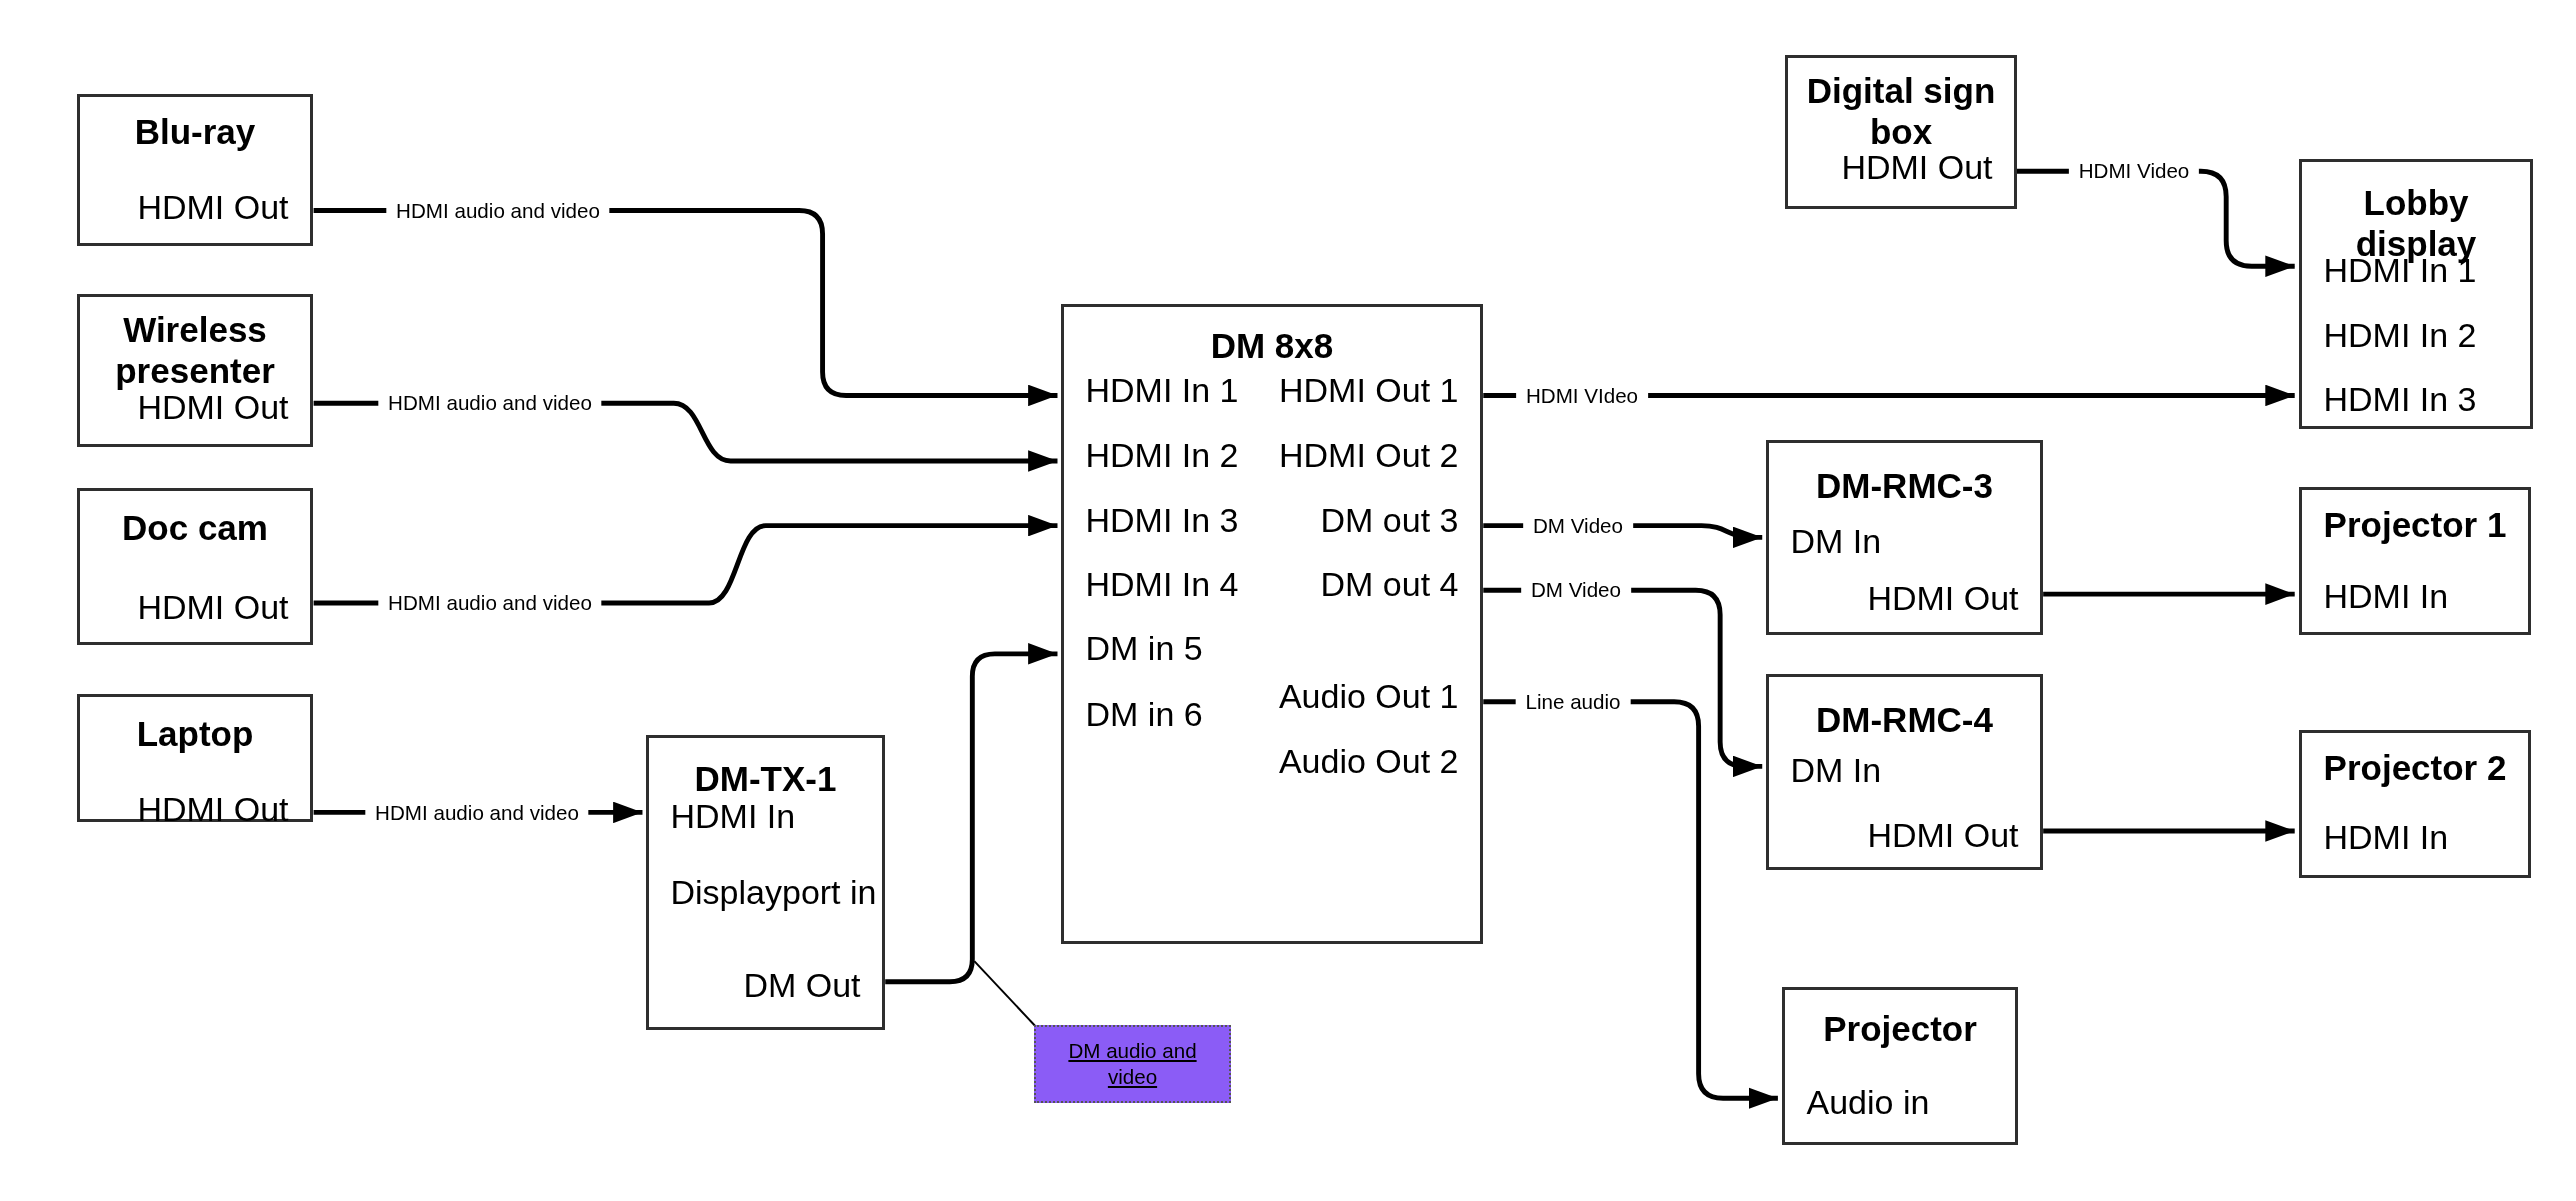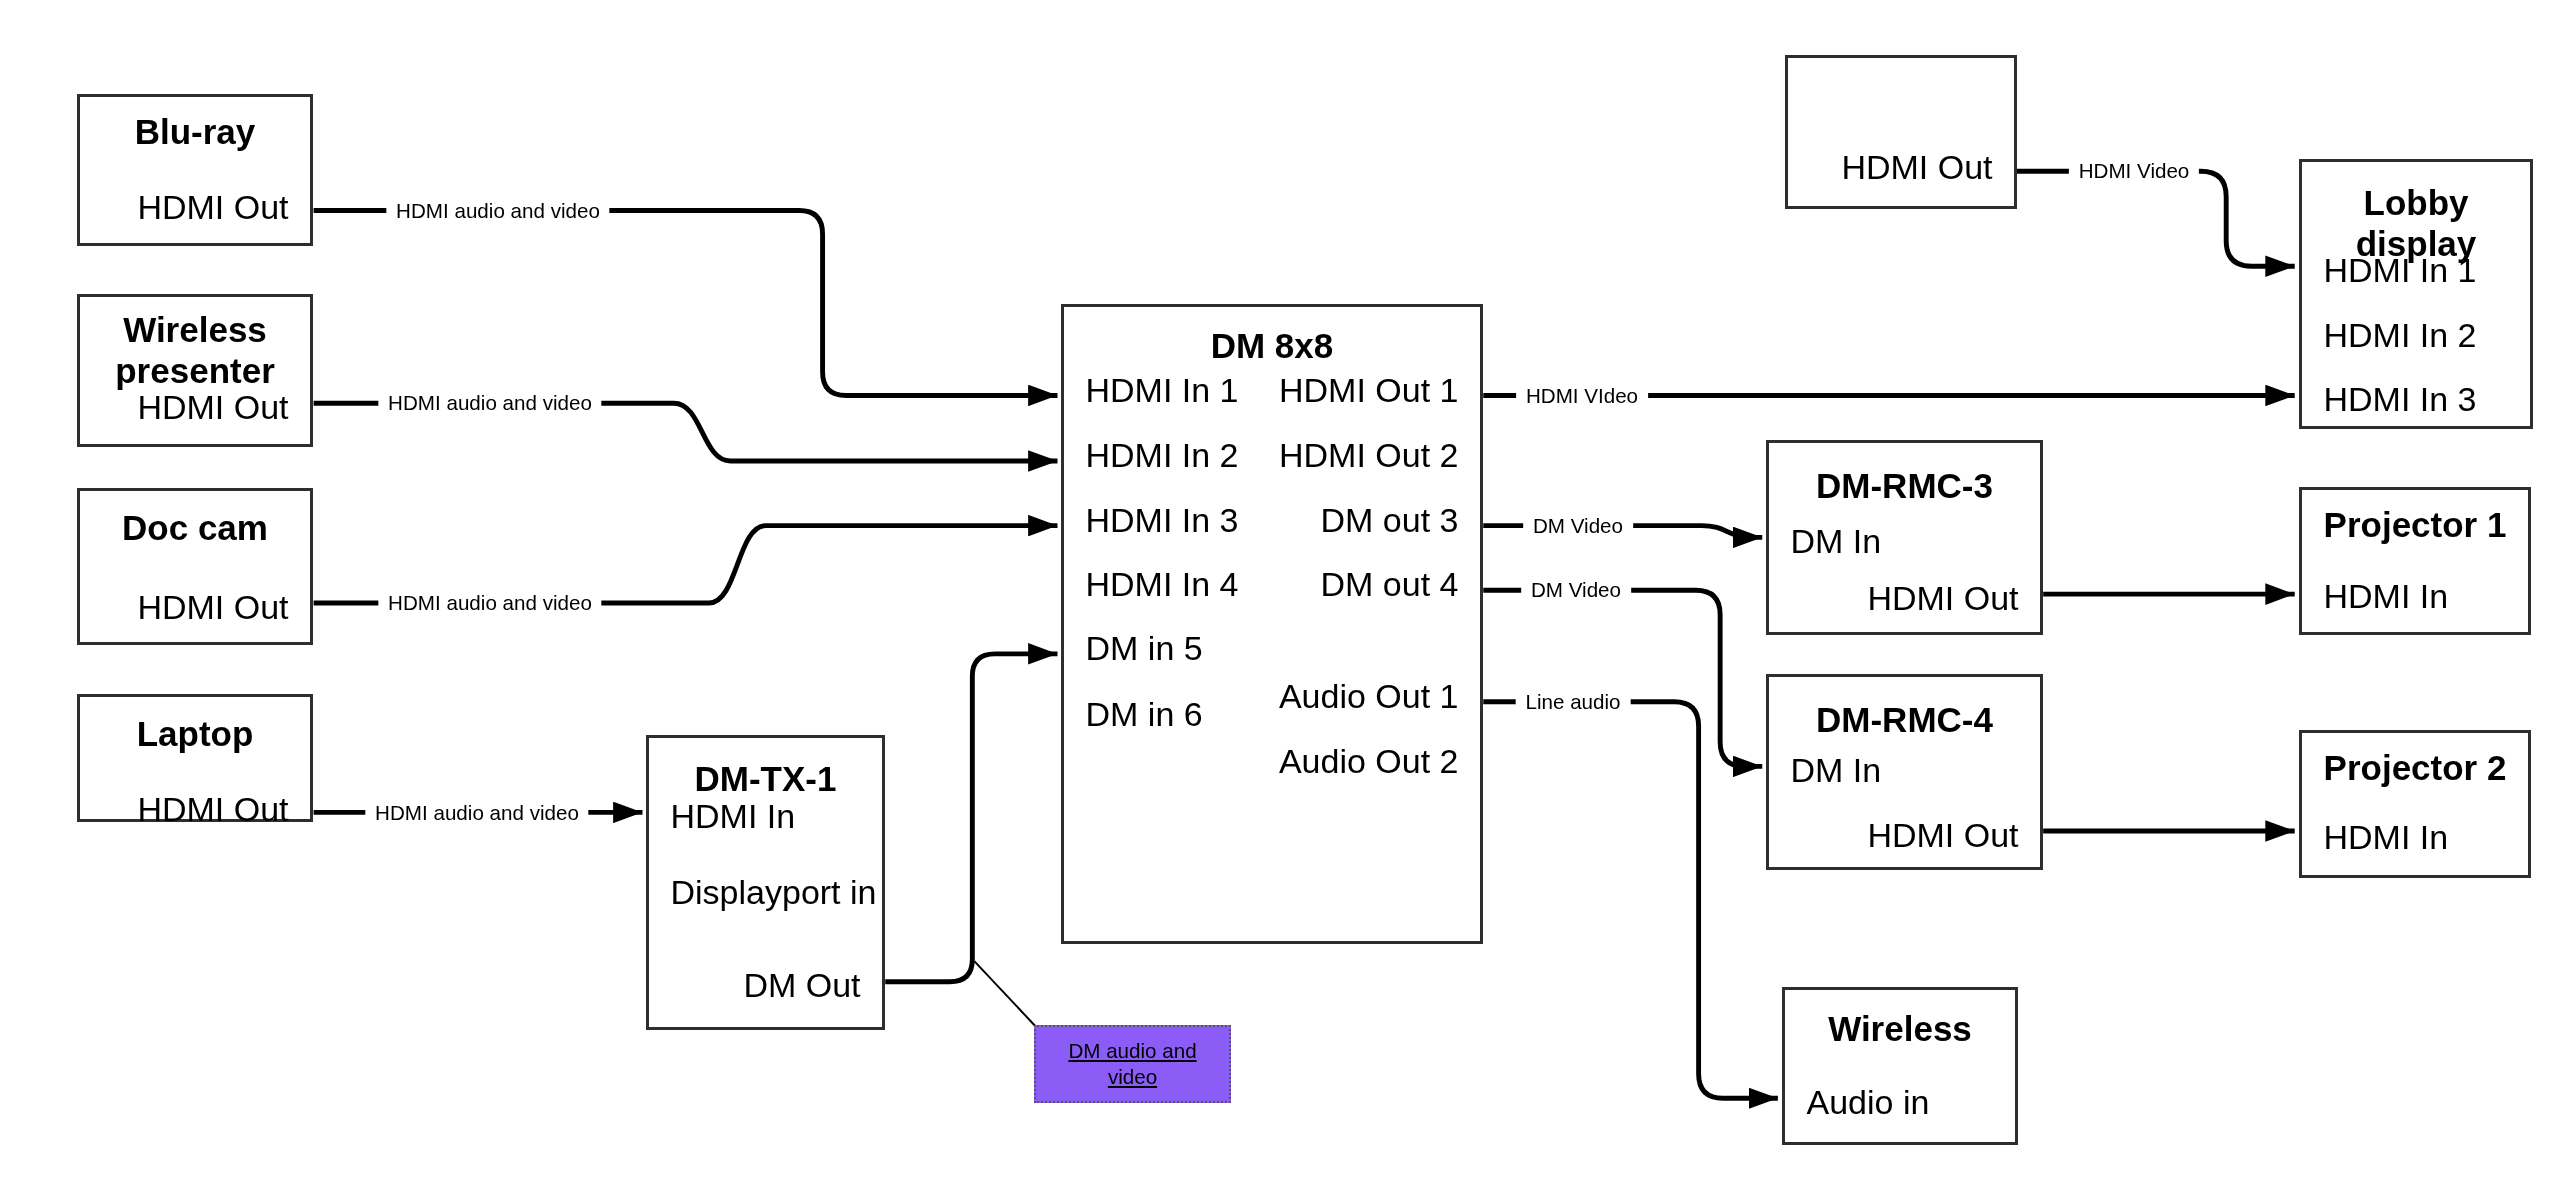--- a/index.html
+++ b/index.html
@@ -103,20 +103,21 @@
     <div class="port l" style="top:391px;">DM in 6</div>
     <div class="port r" style="top:67px;">HDMI Out 1</div>
     <div class="port r" style="top:132px;">HDMI Out 2</div>
     <div class="port r" style="top:197px;">DM out 3</div>
     <div class="port r" style="top:261px;">DM out 4</div>
     <div class="port r" style="top:373px;">Audio Out 1</div>
     <div class="port r" style="top:438px;">Audio Out 2</div>
   </div>
 
   <div class="box" style="left:1785px; top:55px; width:232px; height:154px;">
+    <div class="title" style="top:11.7px;">Digital sign box</div>
     <div class="port r" style="top:93px;">HDMI Out</div>
   </div>
 
   <div class="box" style="left:2299px; top:159px; width:234px; height:270px;">
     <div class="title narrow" style="top:20px;">Lobby display</div>
     <div class="port l" style="top:92px;">HDMI In 1</div>
     <div class="port l" style="top:157px;">HDMI In 2</div>
     <div class="port l" style="top:221px;">HDMI In 3</div>
   </div>
 
@@ -136,21 +137,21 @@
     <div class="port l" style="top:77px;">DM In</div>
     <div class="port r" style="top:142px;">HDMI Out</div>
   </div>
 
   <div class="box" style="left:2299px; top:730px; width:232px; height:148px;padding-left:36px;">
     <div class="title" style="top:13.7px;">Projector 2</div>
     <div class="port l" style="top:88px;">HDMI In</div>
   </div>
 
   <div class="box" style="left:1782px; top:987px; width:236px; height:158px;">
-    <div class="title" style="top:17.6px;">Wireless</div>
+    <div class="title" style="top:17.6px;">Projector</div>
     <div class="port l" style="top:96px;">Audio in</div>
   </div>
 
   <div class="callout" style="left:1034px; top:1025px; width:197px; height:78px;">DM audio and video</div>
 
   <div class="wire-label" style="left:498px;  top:211px;">HDMI audio and video</div>
   <div class="wire-label" style="left:490px;  top:403px;">HDMI audio and video</div>
   <div class="wire-label" style="left:490px;  top:603px;">HDMI audio and video</div>
   <div class="wire-label" style="left:477px;  top:813px;">HDMI audio and video</div>
   <div class="wire-label" style="left:1582px; top:396px;">HDMI VIdeo</div>

